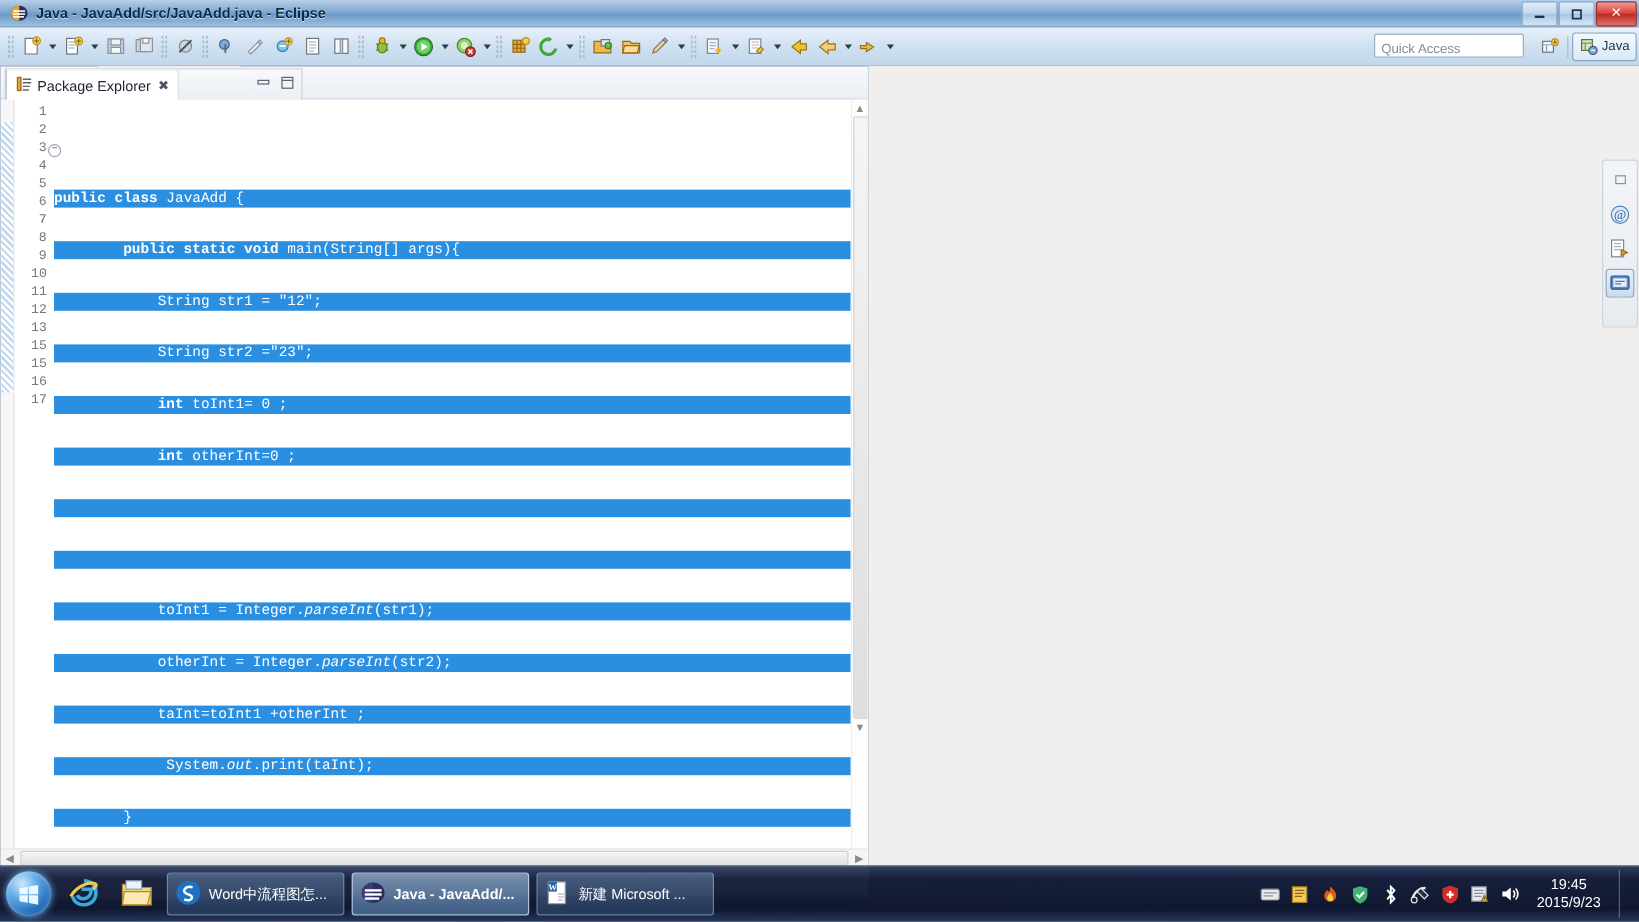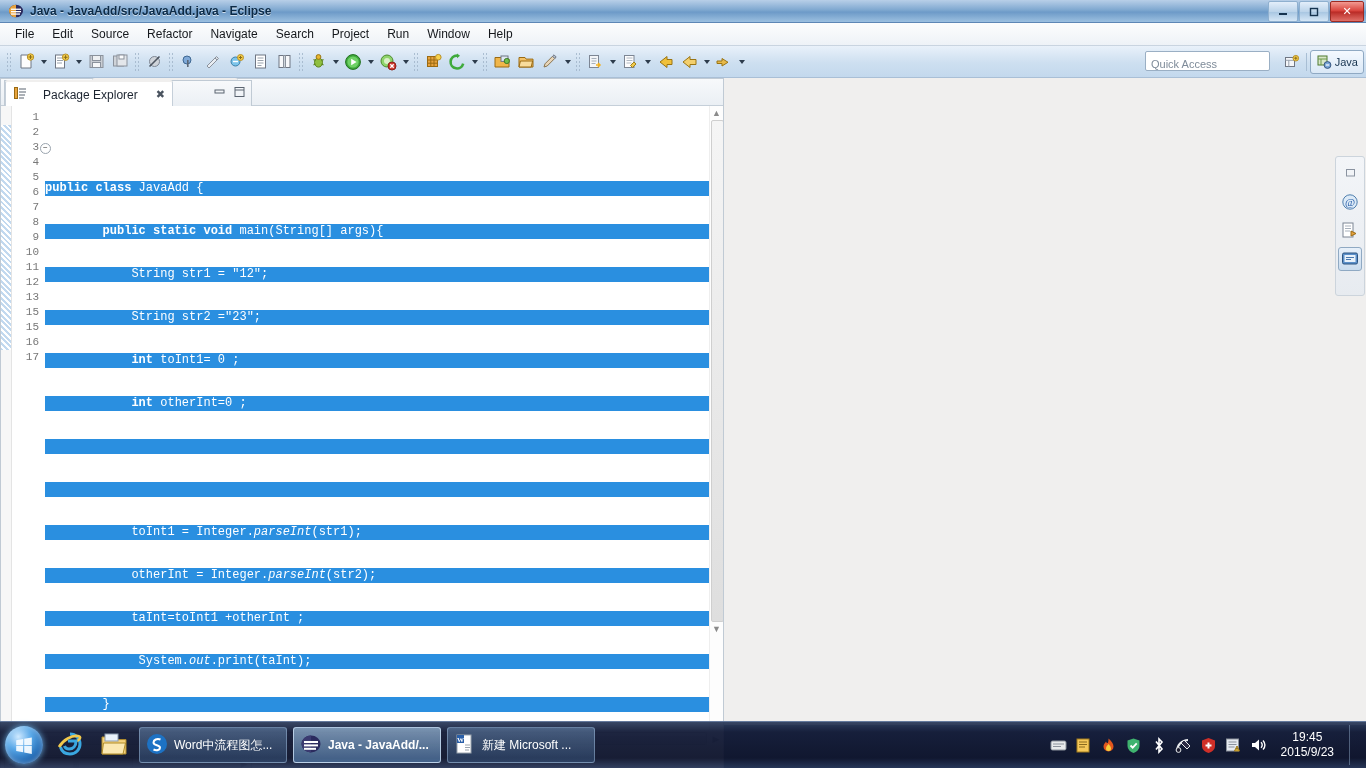--- a/index.html
+++ b/index.html
@@ -88,21 +88,21 @@
   
   #workspace{position:relative;height:647px;background:#f0efee;}
   
   .view{position:absolute;background:#fff;}
   .view-tabs{
     height:26px;display:flex;align-items:flex-end;
     background:linear-gradient(180deg,#f7f9fb 0%,#eaeff4 100%);
     border-bottom:1px solid #c5cfd9;position:relative;
   }
   .vtab{
-    display:flex;align-items:center;gap:16px;height:25px;padding:0 7px;
+    display:flex;align-items:center;gap:4px;height:25px;padding:0 7px;
     font-size:12px;color:#1c2430;white-space:nowrap;
   }
   .vtab.active{
     background:#fff;border:1px solid #c5cfd9;border-bottom:1px solid #fff;
     border-top:2px solid #f0efee;border-radius:3px 3px 0 0;margin-bottom:-1px;
     font-weight:normal;
   }
   .vtab.inactive{color:#5c6572;}
   .vtab .x{font-size:11px;color:#4a535f;margin-left:2px;}
   .view-ctl{position:absolute;right:4px;top:4px;display:flex;gap:5px;align-items:center;}
@@ -218,32 +218,20 @@
       </div>
       <div class="wbtn">
         <svg width="12" height="10" viewBox="0 0 12 10">
             <rect x="2.5" y="1.5" width="7" height="7" fill="none" stroke="#16334f" stroke-width="1.4"></rect>
           </svg>
       </div>
       <div class="wbtn close">✕</div>
     </div>
   </div>
 
-  <div id="menubar">
-    <div class="menu-item">File</div>
-    <div class="menu-item">Edit</div>
-    <div class="menu-item">Source</div>
-    <div class="menu-item">Refactor</div>
-    <div class="menu-item">Navigate</div>
-    <div class="menu-item">Search</div>
-    <div class="menu-item">Project</div>
-    <div class="menu-item">Run</div>
-    <div class="menu-item">Window</div>
-    <div class="menu-item">Help</div>
-  </div>
 
   <div id="toolbar">
     <div class="tb-grip"></div>
 
     <div class="tb-btn">
       <svg width="17" height="17" viewBox="0 0 17 17">
         <path d="M3 2h7l3 3v10H3z" fill="#fdfdfd" stroke="#6f7683"></path>
         <path d="M10 2v3h3" fill="#dfe4ea" stroke="#6f7683"></path>
         <circle cx="12.5" cy="4" r="3.2" fill="#f7d14b" stroke="#b8912a"></circle>
         <path d="M12.5 2v4M10.5 4h4" stroke="#8a6b17" stroke-width="1.1"></path>

